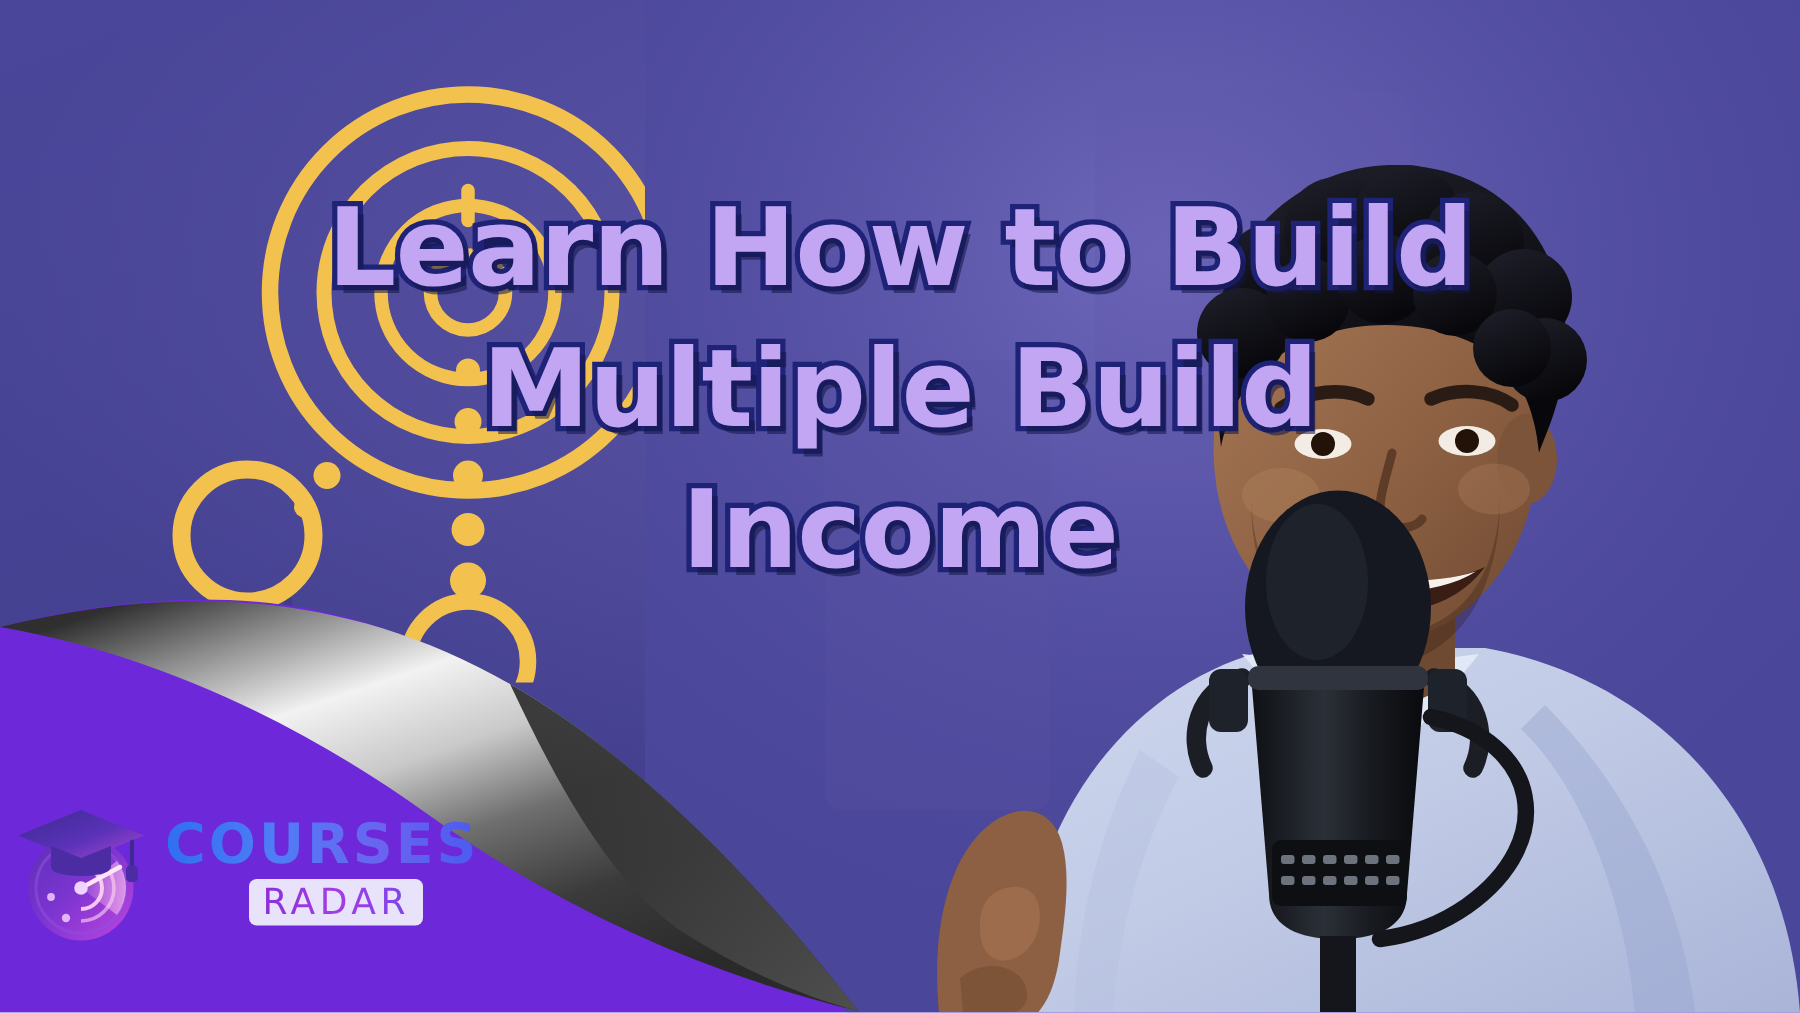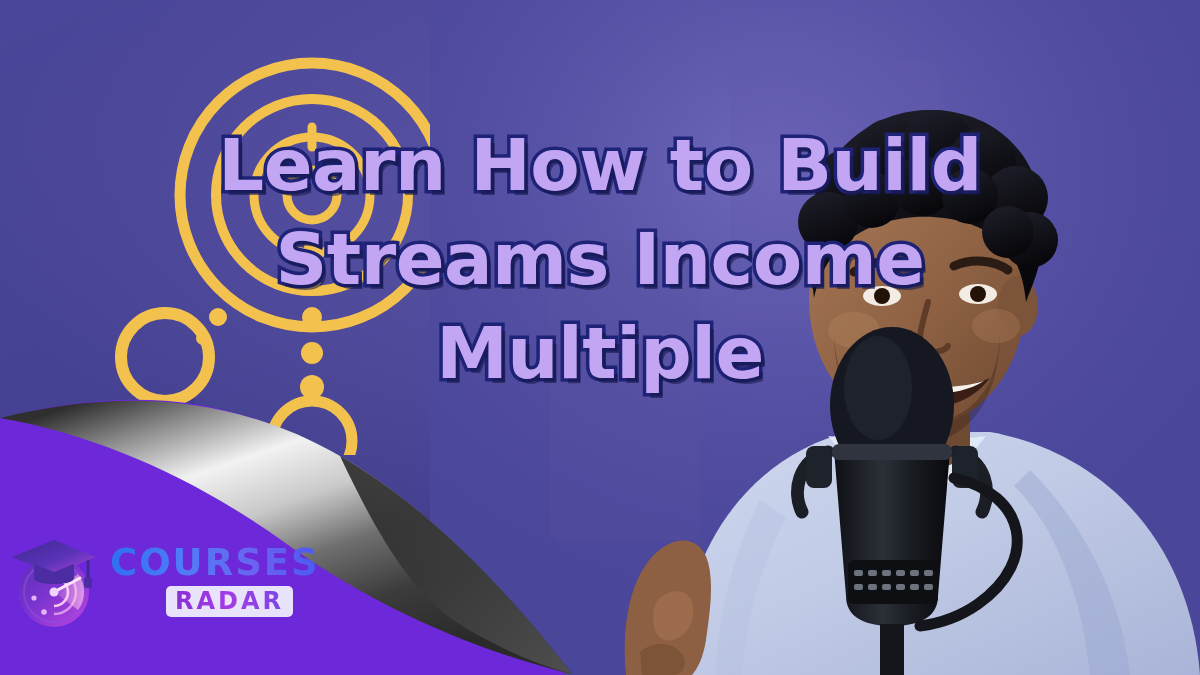--- a/index.html
+++ b/index.html
@@ -122,21 +122,21 @@
   }
   .logo-radar-pill {
     margin-top: 4px;
     margin-left: 56px;
     background: #e9e2fb;
     border-radius: 5px;
     padding: 2px 9px 3px 9px;
   }
   .logo-radar {
     font-family: "DejaVu Sans", sans-serif;
-    font-weight: 700;
+    font-weight: 400;
     font-size: 24px;
     letter-spacing: 3px;
     line-height: 26px;
     background: linear-gradient(90deg, #8b2fd8 0%, #a33ce6 50%, #7a46e8 100%);
     -webkit-background-clip: text;
     background-clip: text;
     color: transparent;
     text-align: center;
   }
 </style>
@@ -351,22 +351,22 @@
 
             <rect x="450" y="624" width="24" height="51" fill="#14161b"></rect>
           </g>
         </g>
       </svg>
     </div>
   </div>
 
   <div class="headline">
     <span class="line">Learn How to Build</span>
-    <span class="line">Streams Income</span>
-    <span class="line">Multiple</span>
+    <span class="line">Multiple Build</span>
+    <span class="line">Income</span>
   </div>
 
   <svg class="curl" viewBox="0 0 640 310">
     <defs>
       <linearGradient id="curlG" x1="0.08" y1="0.05" x2="0.72" y2="0.95">
         <stop offset="0%" stop-color="#2f2f2f"></stop>
         <stop offset="14%" stop-color="#8d8d8d"></stop>
         <stop offset="30%" stop-color="#f2f2f2"></stop>
         <stop offset="46%" stop-color="#c9c9c9"></stop>
         <stop offset="62%" stop-color="#6f6f6f"></stop>

